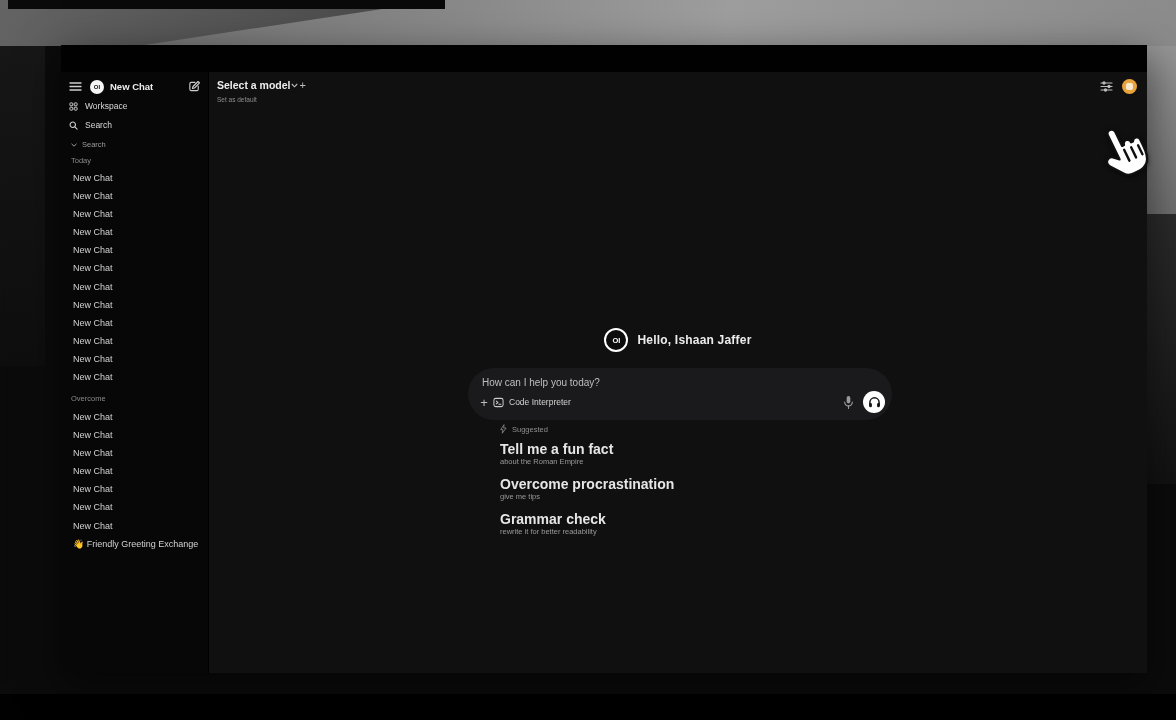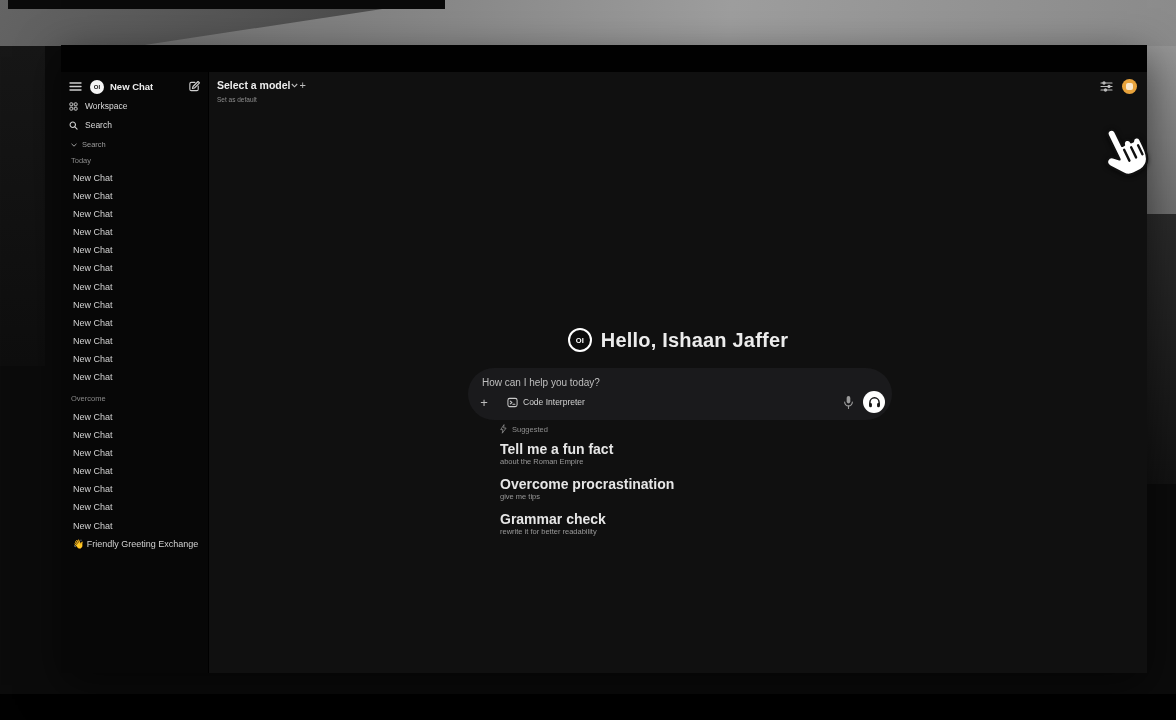--- a/index.html
+++ b/index.html
@@ -65,31 +65,31 @@
   .header-right { top:7px; right:10px; display:flex; align-items:center; gap:9px; }
   .avatar { width:15px; height:15px; border-radius:50%; background:#e8a33c;
             display:flex; align-items:center; justify-content:center; }
   .avatar-glyph { width:7px; height:7px; border-radius:2px; background:rgba(255,255,255,.75); }
 
   .greeting { top:256px; left:0; right:0; display:flex; align-items:center;
               justify-content:center; gap:9px; }
   .greeting-logo { width:24px; height:24px; border-radius:50%; background:#0c0c0c;
                    border:2.5px solid #fff; color:#fff; font-size:7.5px; font-weight:bold;
                    display:flex; align-items:center; justify-content:center; flex:none; }
-  .greeting-text { font-size:20px; font-weight:600; color:#ececec; letter-spacing:.2px; }
+  .greeting-text { font-size:12px; font-weight:600; color:#ececec; letter-spacing:.2px; }
 
   .composer { top:296px; left:259px; width:424px; height:52px; border-radius:26px;
               background:#1a1a1c; }
   .composer-input { position:absolute; top:9px; left:14px; right:14px;
                     font-size:10px; color:#bfbfbf; }
   .composer-row { position:absolute; left:9px; right:7px; bottom:7px; height:22px;
                   display:flex; align-items:center; }
   .plus-btn { width:14px; height:14px; display:flex; align-items:center; justify-content:center;
               color:#bdbdbd; font-size:13px; font-weight:400; line-height:1; }
-  .ci-pill { margin-left:16px; display:flex; align-items:flex-start; gap:5px; }
+  .ci-pill { margin-left:2px; display:flex; align-items:flex-start; gap:5px; }
   .ci-label { font-size:8.5px; font-weight:500; color:#d4d4d4; }
   .spacer { flex:1; }
   .mic-btn { margin-right:9px; display:flex; align-items:center; }
   .voice-btn { width:22px; height:22px; border-radius:50%; background:#fff;
                display:flex; align-items:center; justify-content:center; }
 
   .suggested { top:352px; left:291px; width:320px; }
   .sg-header { display:flex; align-items:center; gap:5px; font-size:7.5px; color:#8f8f8f;
                margin-bottom:9px; }
   .sg-item { margin-bottom:11px; cursor:default; }

